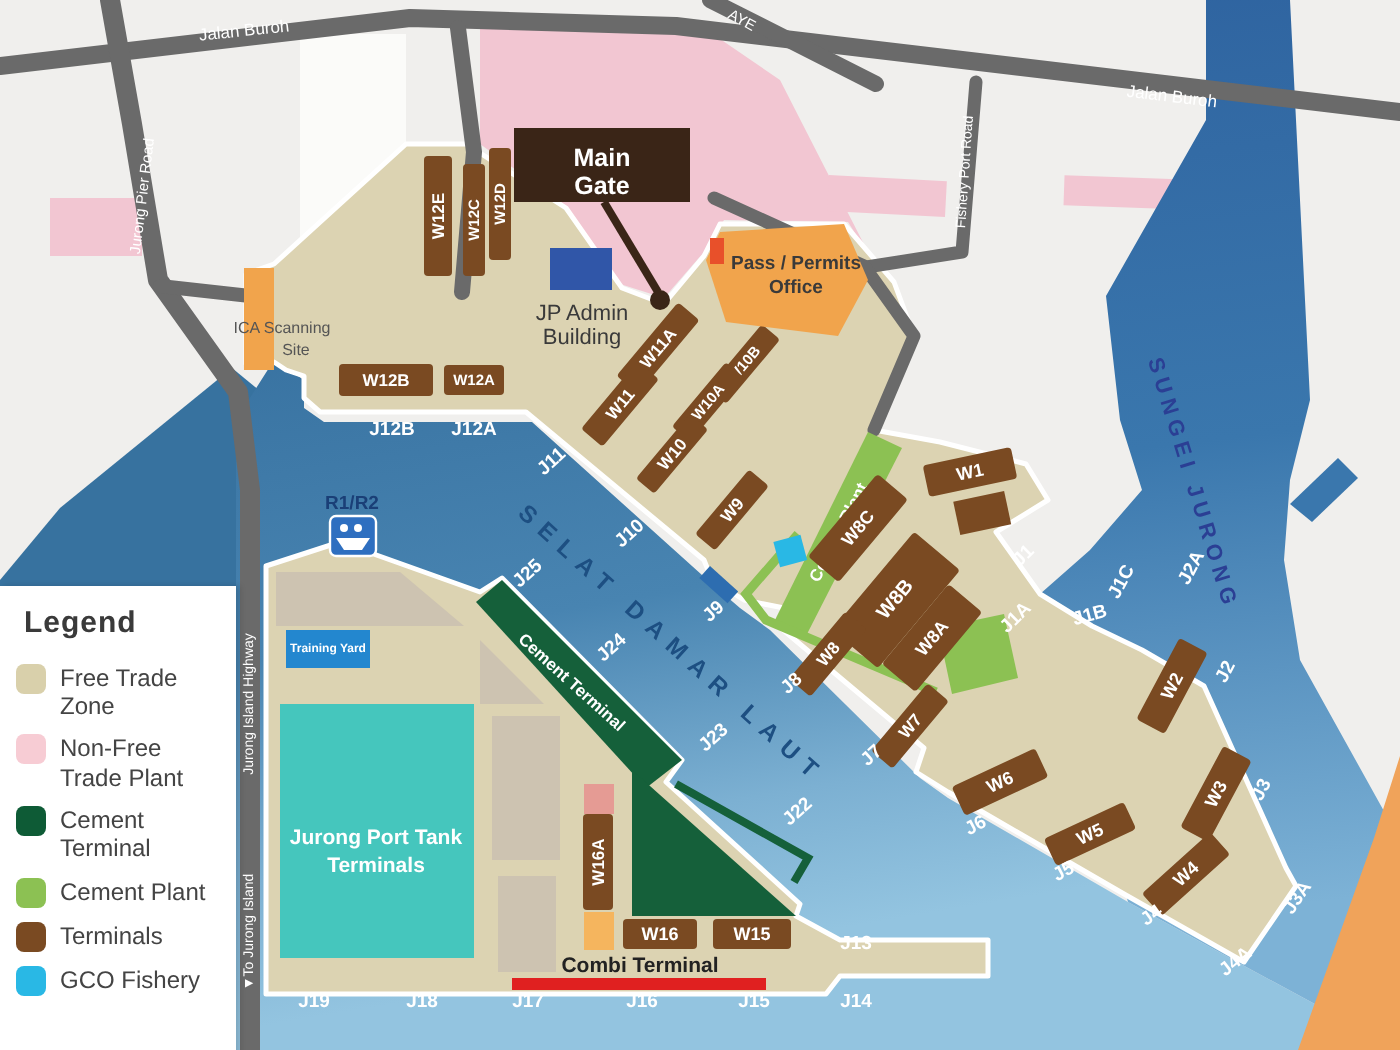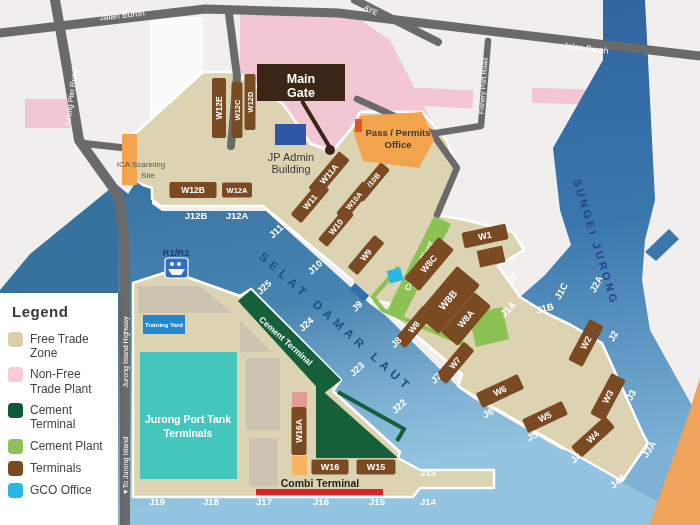--- a/index.html
+++ b/index.html
@@ -203,16 +203,16 @@
     <div class="row">
       <span class="sw" style="background: rgb(140, 193, 83);"></span>
       <span class="lb">Cement Plant</span>
       </div>
     <div class="row">
       <span class="sw" style="background: rgb(122, 74, 34);"></span>
       <span class="lb">Terminals</span>
       </div>
     <div class="row">
       <span class="sw" style="background: rgb(41, 184, 229);"></span>
-      <span class="lb">GCO Office</span>
+      <span class="lb">GCO Fishery</span>
       </div>
   </div>
 </div>
 
 </body></html>

